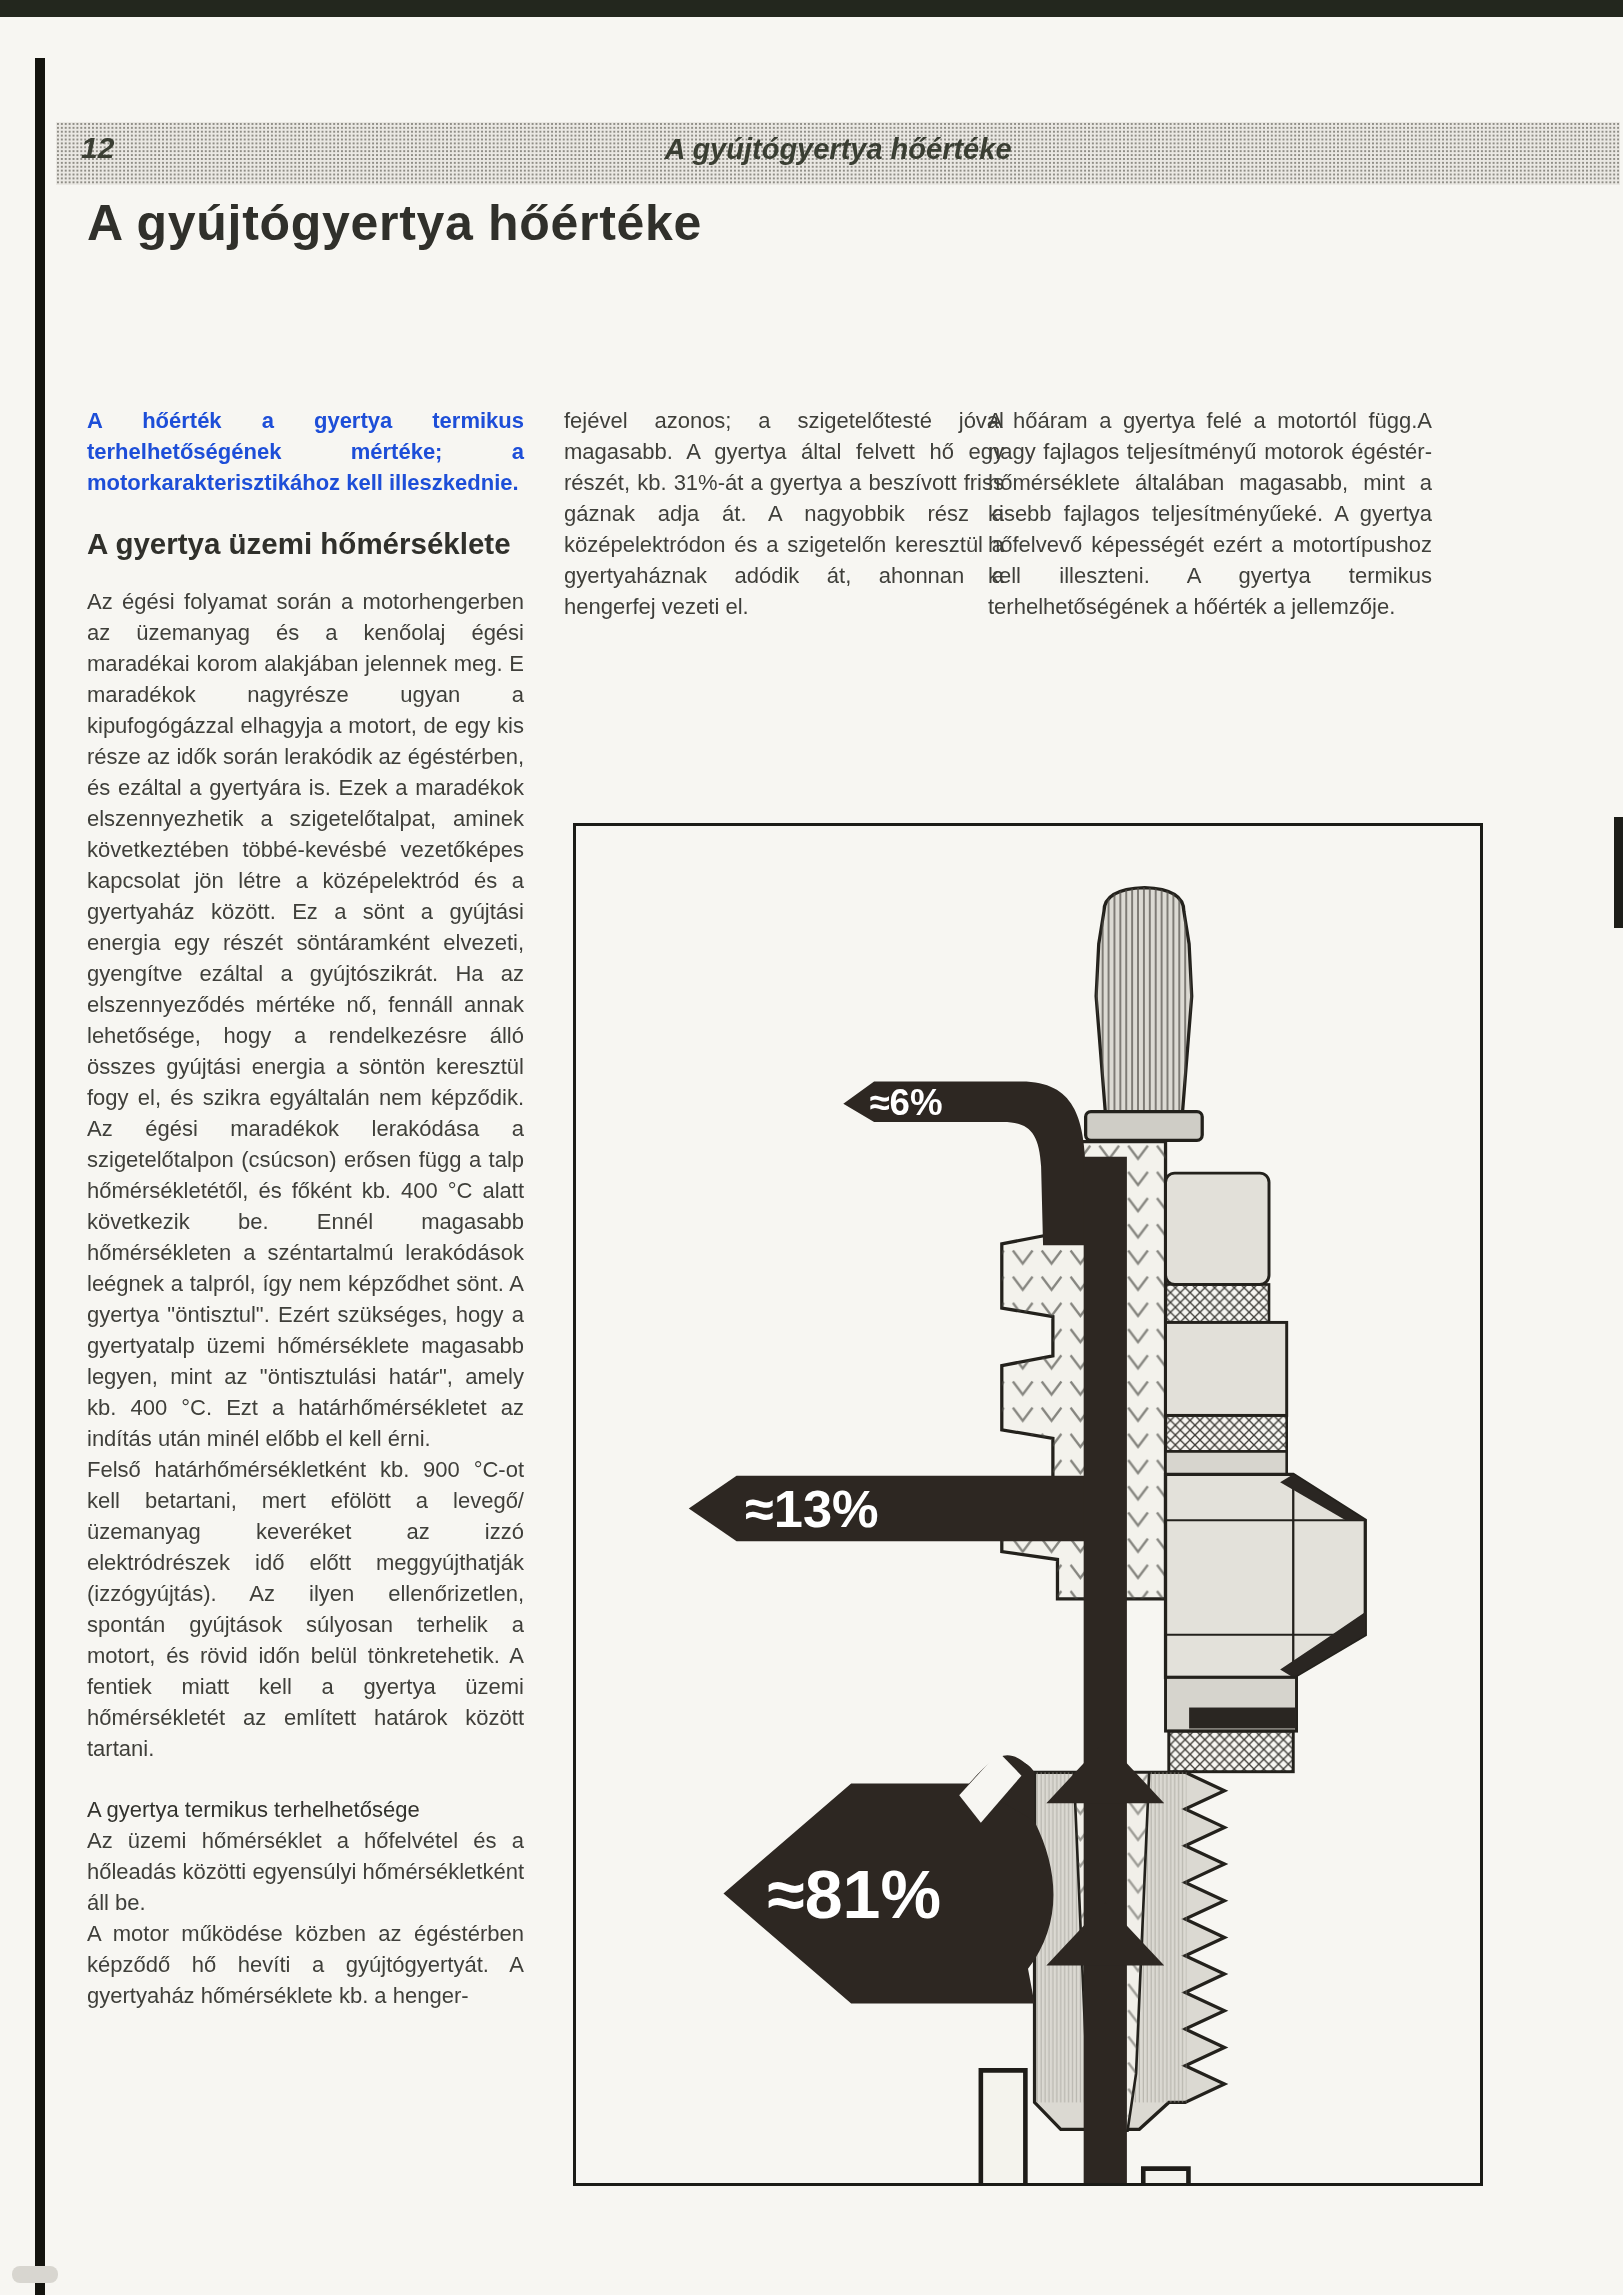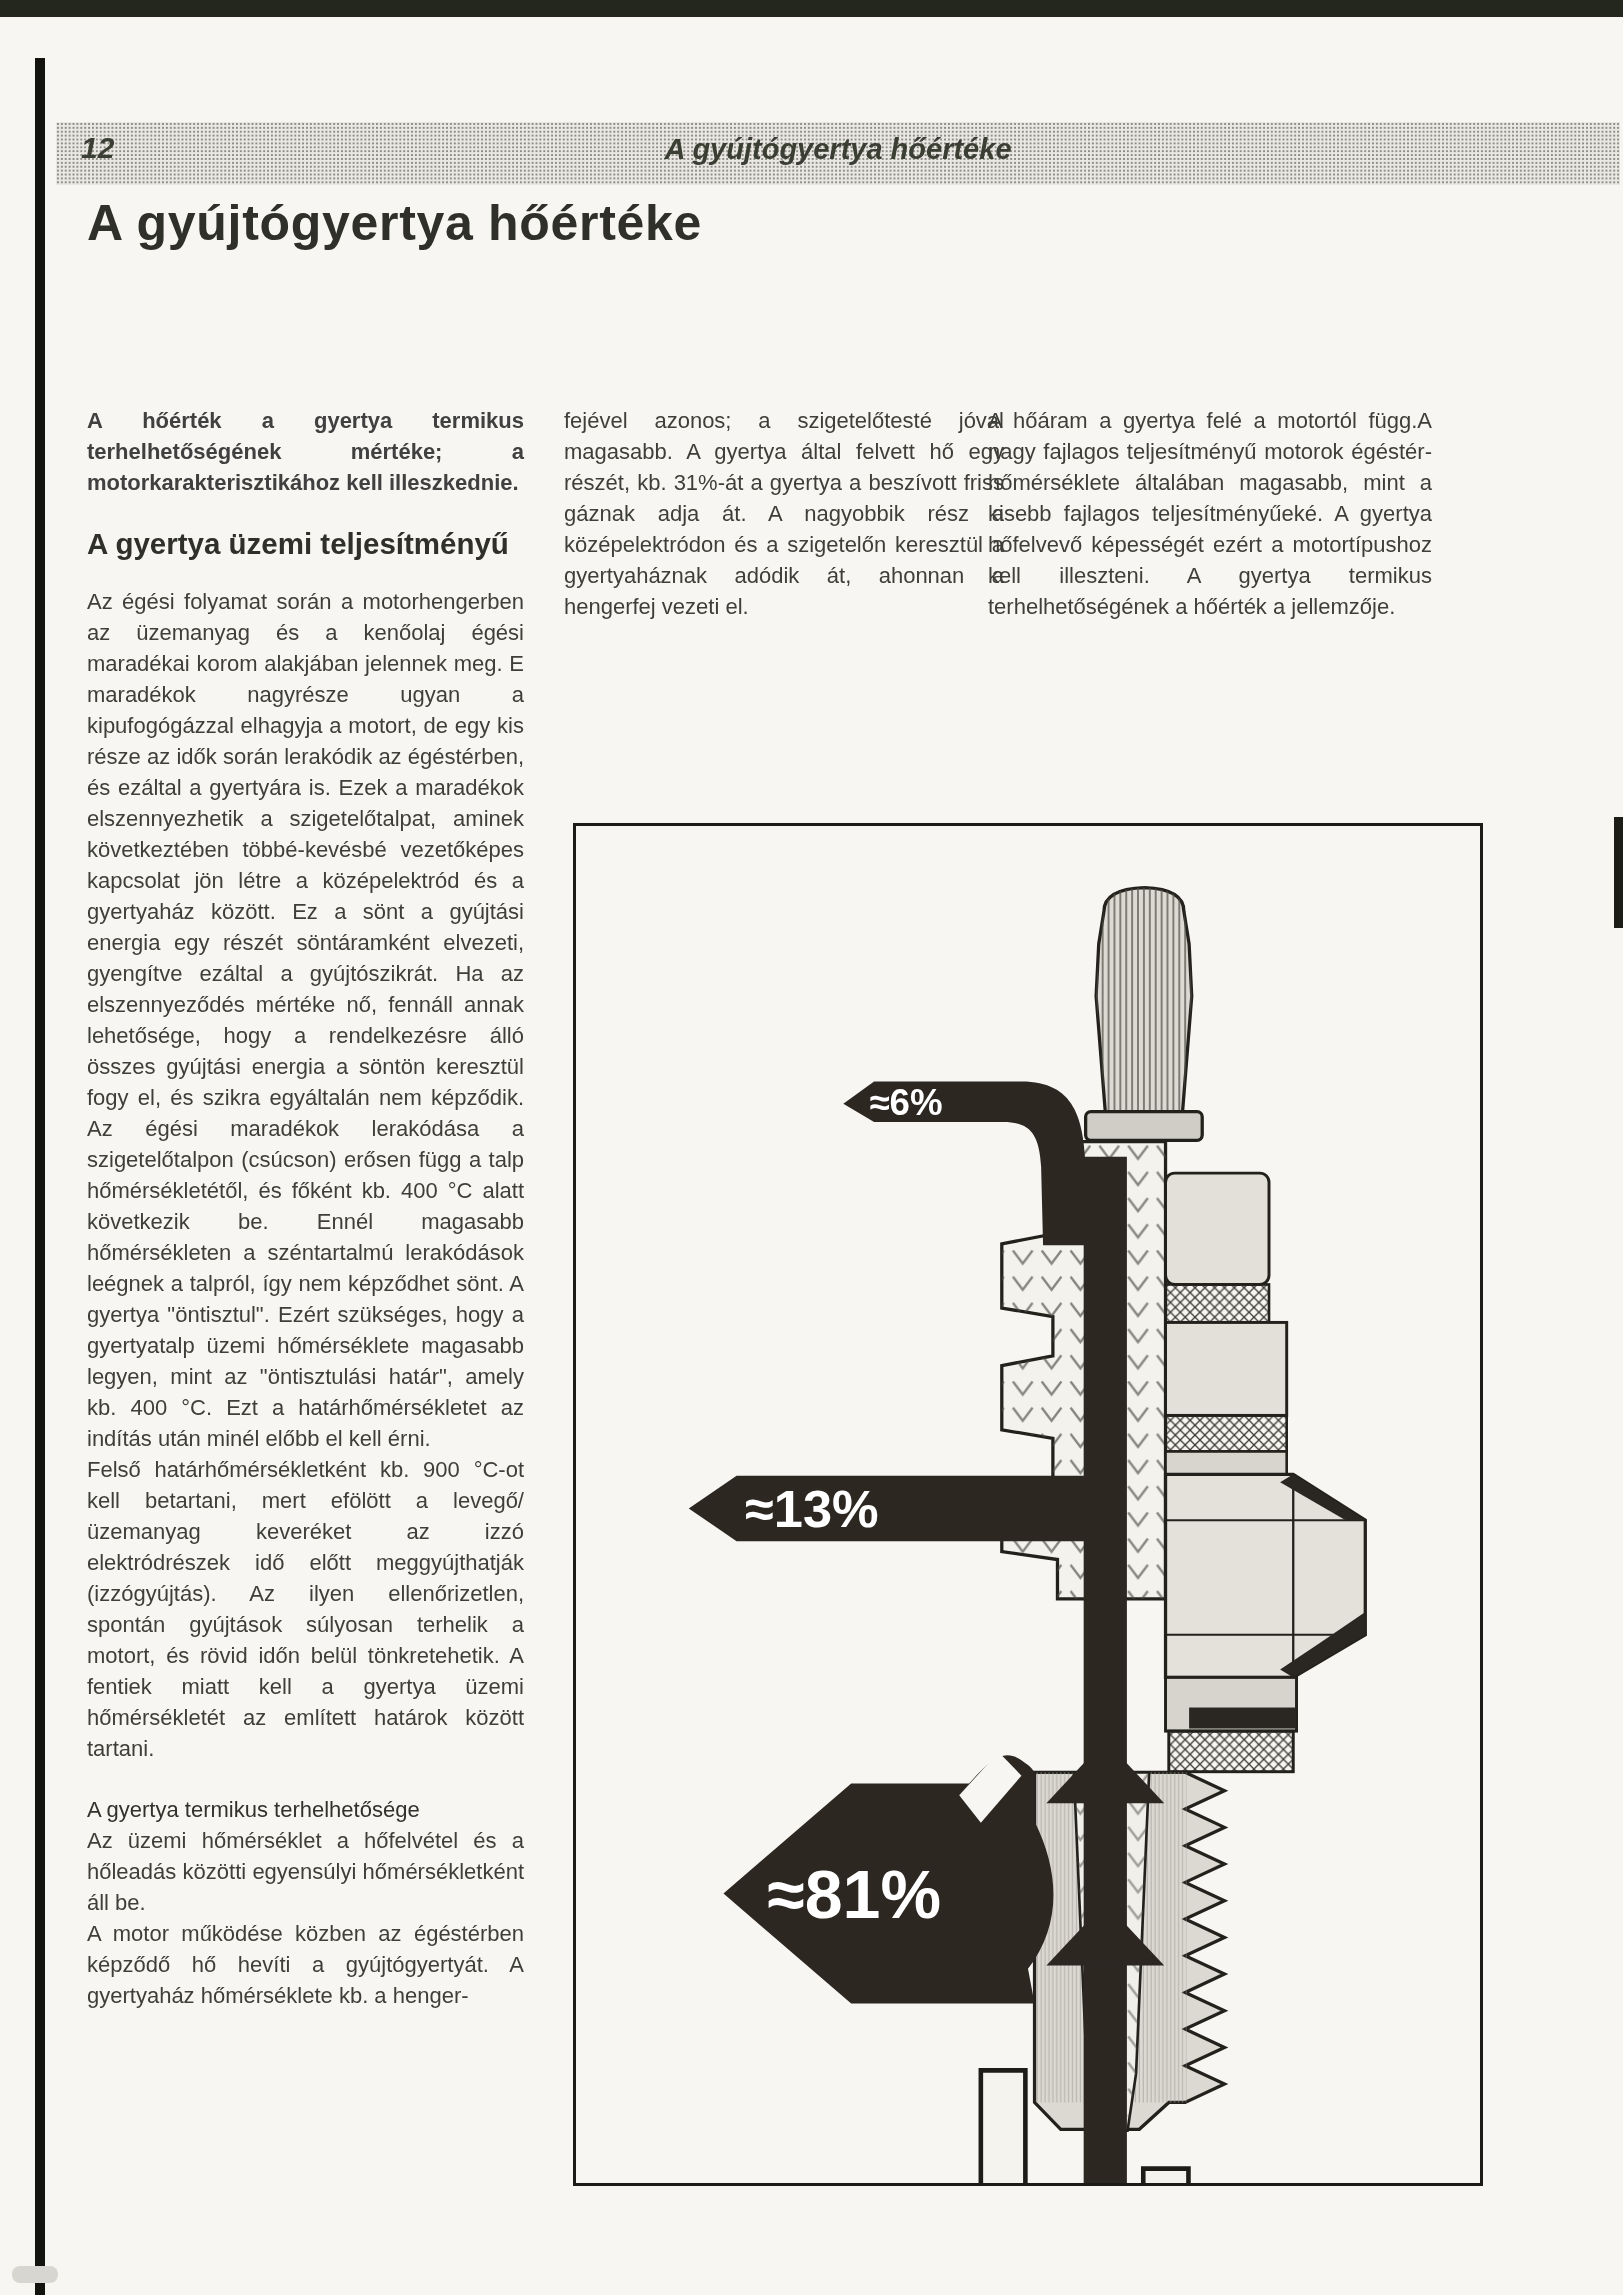--- a/index.html
+++ b/index.html
@@ -21,21 +21,21 @@
       font-size:29px;font-weight:bold;font-style:italic;color:#3a3e33;}
 
   #main-title{position:absolute;left:87px;top:194px;font-size:50px;font-weight:bold;
       color:#30302b;letter-spacing:0.7px;margin:0;}
 
   .col{position:absolute;top:405px;text-align:justify;}
   #col1{left:87px;width:437px;}
   #col2{left:564px;width:440px;}
   #col3{left:988px;width:444px;}
   .col p{margin:0;font-size:22px;line-height:31px;}
-  .lead{font-weight:bold;color:#404040;}
+  .lead{font-weight:bold;color:#1d4ed8;}
   .gap-b{margin-bottom:29px !important;}
   .subheading{font-size:29.5px;font-weight:bold;color:#30302b;margin:0 0 25px 0;line-height:34px;}
   .subheading2{font-size:22px;line-height:31px;font-weight:normal;color:#32322d;margin:30px 0 0 0;}
 
   #figure-box{position:absolute;left:573px;top:823px;width:910px;height:1363px;
       border:3.3px solid #1b1b17;box-sizing:border-box;background:#f7f6f2;}
   #figure-caption{position:absolute;top:14.4px;left:21px;width:537px;z-index:3;}
   #figure-caption .cap-title{font-size:24px;font-weight:bold;font-style:italic;
       color:#2d2d28;margin:0 0 3.9px 0;line-height:33px;}
   #figure-caption .cap-body{font-size:23px;font-style:italic;color:#35352f;
@@ -54,21 +54,21 @@
 
   <div id="header-band">
     <span class="page-num">12</span>
     <span class="running">A gyújtógyertya hőértéke</span>
   </div>
 
   <h1 id="main-title">A gyújtógyertya hőértéke</h1>
 
   <div id="col1" class="col">
     <p class="lead gap-b">A hőérték a gyertya termikus terhelhetőségének mértéke; a motorkarakterisztikához kell illeszkednie.</p>
-    <h2 class="subheading">A gyertya üzemi teljesítményű</h2>
+    <h2 class="subheading">A gyertya üzemi hőmérséklete</h2>
     <p>Az égési folyamat során a motorhengerben az üzemanyag és a kenőolaj égési maradékai korom alakjában jelennek meg. E maradékok nagyrésze ugyan a kipufogógázzal elhagyja a motort, de egy kis része az idők során lerakódik az égéstérben, és ezáltal a gyertyára is. Ezek a maradékok elszennyezhetik a szigetelőtalpat, aminek következtében többé-kevésbé vezetőképes kapcsolat jön létre a középelektród és a gyertyaház között. Ez a sönt a gyújtási energia egy részét söntáramként elvezeti, gyengítve ezáltal a gyújtószikrát. Ha az elszennyeződés mértéke nő, fennáll annak lehetősége, hogy a rendelkezésre álló összes gyújtási energia a söntön keresztül fogy el, és szikra egyáltalán nem képződik. Az égési maradékok lerakódása a szigetelőtalpon (csúcson) erősen függ a talp hőmérsékletétől, és főként kb. 400 °C alatt következik be. Ennél magasabb hőmérsékleten a széntartalmú lerakódások leégnek a talpról, így nem képződhet sönt. A gyertya "öntisztul". Ezért szükséges, hogy a gyertyatalp üzemi hőmérséklete magasabb legyen, mint az "öntisztulási határ", amely kb. 400 °C. Ezt a határhőmérsékletet az indítás után minél előbb el kell érni.</p>
     <p>Felső határhőmérsékletként kb. 900 °C-ot kell betartani, mert efölött a levegő/üzemanyag keveréket az izzó elektródrészek idő előtt meggyújthatják (izzógyújtás). Az ilyen ellenőrizetlen, spontán gyújtások súlyosan terhelik a motort, és rövid időn belül tönkretehetik. A fentiek miatt kell a gyertya üzemi hőmérsékletét az említett határok között tartani.</p>
     <h3 class="subheading2">A gyertya termikus terhelhetősége</h3>
     <p>Az üzemi hőmérséklet a hőfelvétel és a hőleadás közötti egyensúlyi hőmérsékletként áll be.</p>
     <p>A motor működése közben az égéstérben képződő hő hevíti a gyújtógyertyát. A gyertyaház hőmérséklete kb. a henger-</p>
   </div>
 
   <div id="col2" class="col">
     <p>fejével azonos; a szigetelőtesté jóval magasabb. A gyertya által felvett hő egy részét, kb. 31%-át a gyertya a beszívott friss gáznak adja át. A nagyobbik rész a középelektródon és a szigetelőn keresztül a gyertyaháznak adódik át, ahonnan a hengerfej vezeti el.</p>
   </div>

